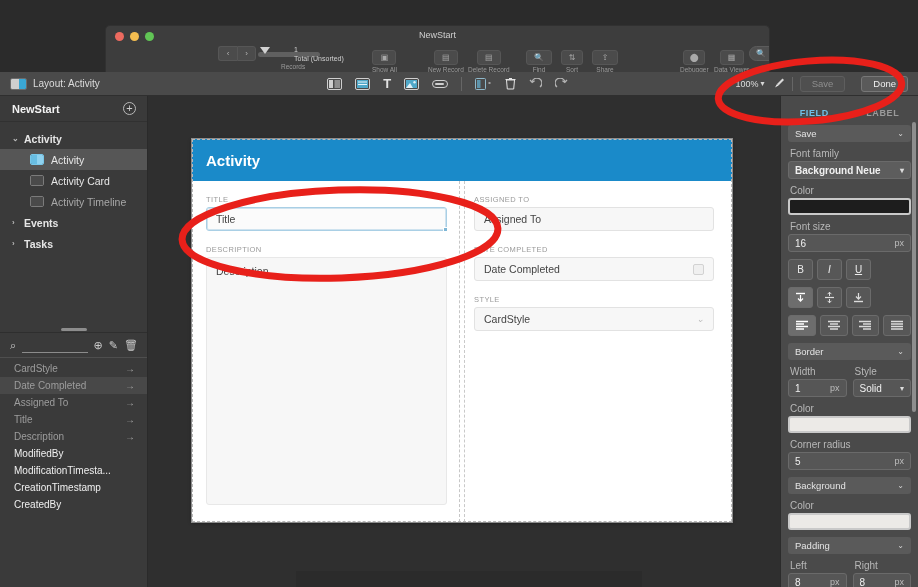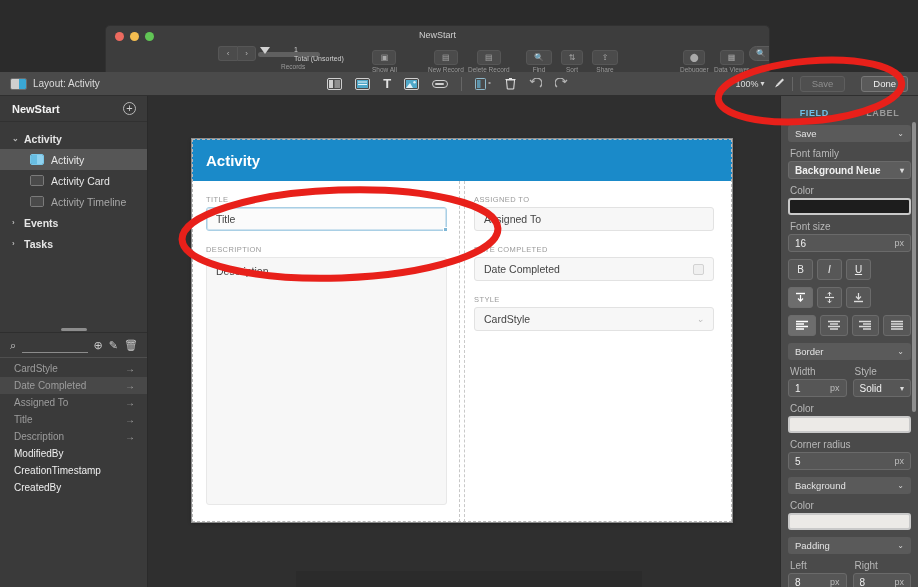--- a/index.html
+++ b/index.html
@@ -453,20 +453,23 @@
           <span class="fp-arrow">→</span>
         </div>
         <div class="fp-row used">
           <span>Description</span>
           <span class="fp-arrow">→</span>
         </div>
         <div class="fp-row">
           <span>ModifiedBy</span>
         </div>
         <div class="fp-row">
+          <span>ModificationTimesta...</span>
+        </div>
+        <div class="fp-row">
           <span>CreationTimestamp</span>
         </div>
         <div class="fp-row">
           <span>CreatedBy</span>
         </div>
       </div>
     </div>
   </div>
 
   <div class="canvas">

